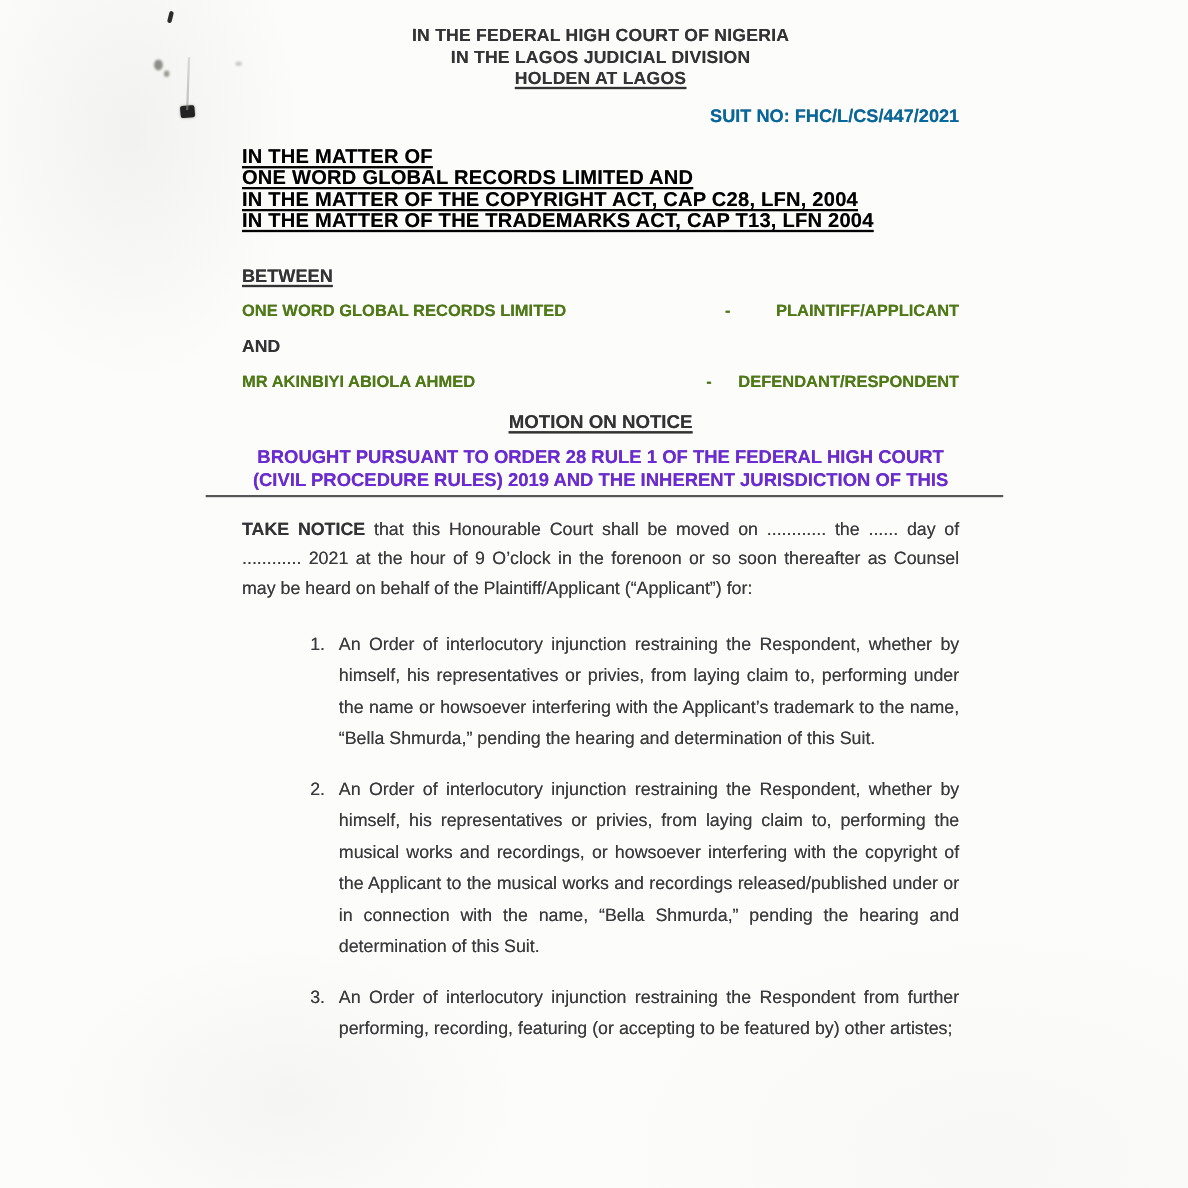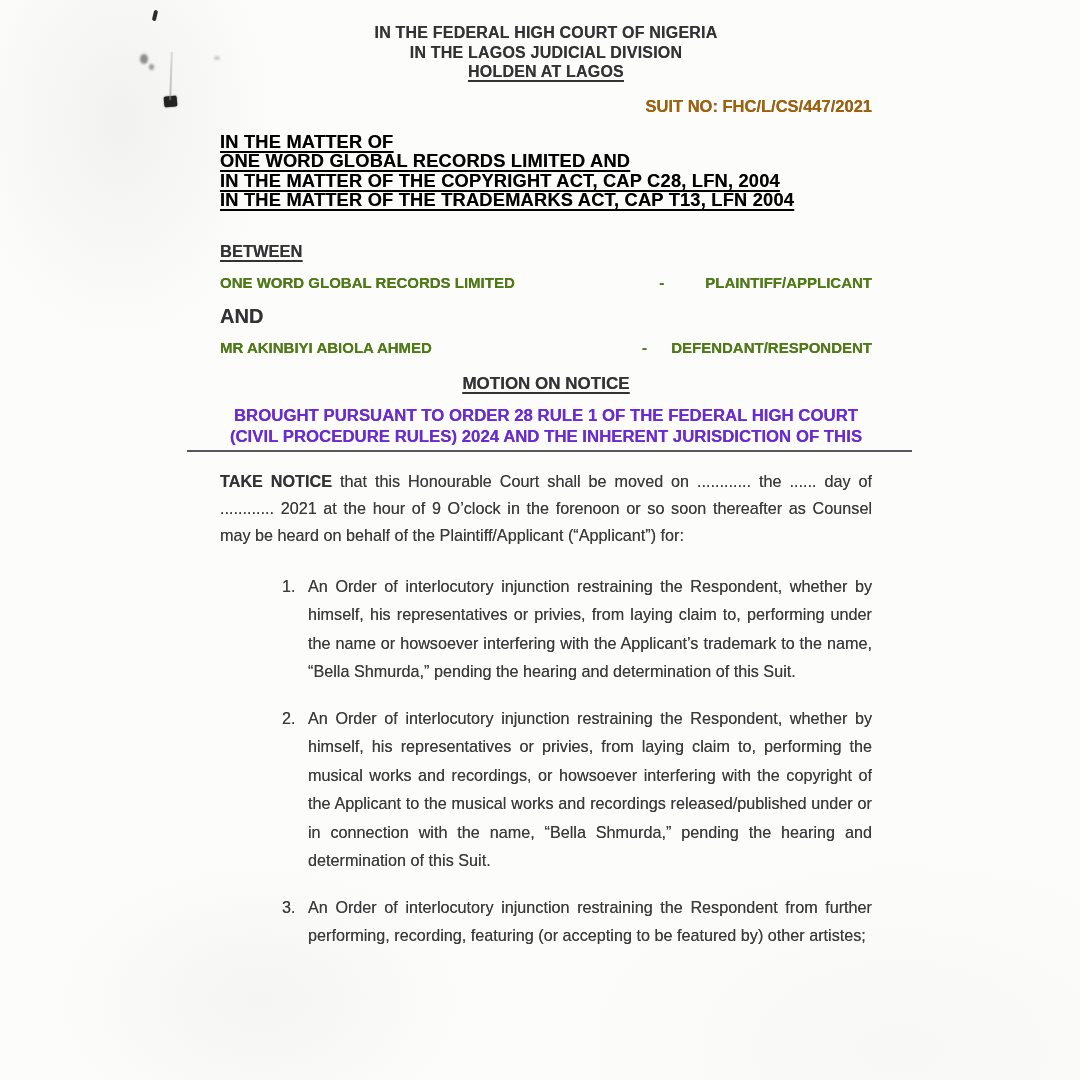--- a/index.html
+++ b/index.html
@@ -30,28 +30,28 @@
 
   .doc {
     position:absolute; left:220px; top:0; width:652px;
     font-size:16.2px;
     text-shadow:0 0 0.5px rgba(58,58,60,0.75);
   }
   .center { text-align:center; }
   .und { text-decoration:underline; text-decoration-thickness:1.8px; text-underline-offset:3px; }
 
   .court-header { padding-top:23px; line-height:19.5px; font-weight:bold; font-size:16px; color:#333335; letter-spacing:0.2px; }
-  .suit-row { margin-top:14px; text-align:right; font-weight:bold; font-size:16.5px; line-height:20px; color:#a16207; }
+  .suit-row { margin-top:14px; text-align:right; font-weight:bold; font-size:16.5px; line-height:20px; color:#0369a1; }
   .matter { margin-top:16px; text-align:left; font-weight:bold; font-size:18.3px; line-height:19.6px; color:#000000; letter-spacing:0.2px; white-space:nowrap; }
   .between { margin-top:31px; font-weight:bold; font-size:16.5px; line-height:20px; color:#333335; }
   .party-row { display:flex; margin-top:12px; line-height:20px; font-weight:bold; font-size:15px; color:#4d7c0f; }
   .party-name { width:398px; }
   .party-dash { flex:1; text-align:center; }
   .party-role { text-align:right; }
-  .party-and { margin-top:13px; line-height:20px; font-weight:bold; font-size:20px; color:#333335; }
+  .party-and { margin-top:13px; line-height:20px; font-weight:bold; font-size:16px; color:#333335; }
   .motion-title { margin-top:16px; text-align:center; font-weight:bold; font-size:17px; line-height:20px; color:#333335; }
   .pursuant { margin-top:11px; text-align:center; font-weight:bold; font-size:16.8px; line-height:21.5px; color:#6d28d9; }
   .rule { margin-left:-33px; width:725px; border-top:2px solid #55555a; margin-top:2px; }
   .take-notice { margin-top:16px; line-height:27px; text-align:justify; }
   .take-notice b { color:#333335; }
   .orders { margin-top:23px; list-style:none; }
   .order-item { display:flex; line-height:28.5px; }
   .order-item + .order-item { margin-top:18px; }
   .order-num { margin-left:62px; width:26px; flex:none; }
   .order-text { flex:1; text-align:justify; }
@@ -99,21 +99,21 @@
     <span class="party-dash">-</span>
     <span class="party-role">DEFENDANT/RESPONDENT</span>
   </div>
 
   <div class="motion-title">
     <span class="und">MOTION ON NOTICE</span>
   </div>
 
   <div class="pursuant">
     <div>BROUGHT PURSUANT TO ORDER 28 RULE 1 OF THE FEDERAL HIGH COURT</div>
-    <div>(CIVIL PROCEDURE RULES) 2024 AND THE INHERENT JURISDICTION OF THIS</div>
+    <div>(CIVIL PROCEDURE RULES) 2019 AND THE INHERENT JURISDICTION OF THIS</div>
   </div>
 
   <div class="rule"></div>
 
   <p class="take-notice"><b>TAKE NOTICE</b><span> that this Honourable Court shall be moved on ............ the ...... day of ............ 2021 at the hour of 9 O’clock in the forenoon or so soon thereafter as Counsel may be heard on behalf of the Plaintiff/Applicant (“Applicant”) for:</span></p>
 
   <ol class="orders">
     <li class="order-item">
       <span class="order-num">1.</span>
       <span class="order-text">An Order of interlocutory injunction restraining the Respondent, whether by himself, his representatives or privies, from laying claim to, performing under the name or howsoever interfering with the Applicant’s trademark to the name, “Bella Shmurda,” pending the hearing and determination of this Suit.</span>

